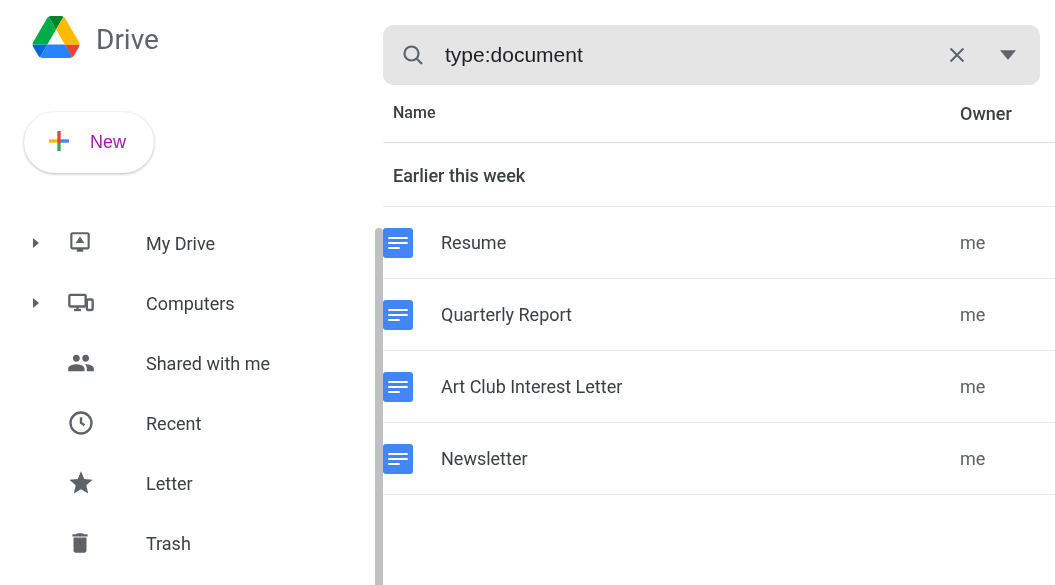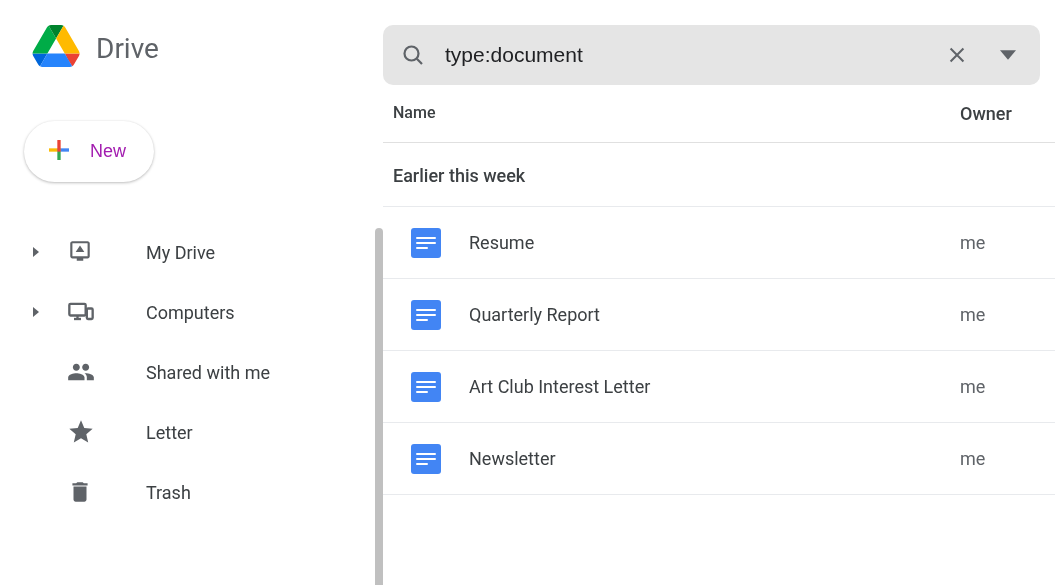--- a/index.html
+++ b/index.html
@@ -7,21 +7,21 @@
       font-family: 'Google Sans', Roboto, Arial, sans-serif;
       background: #fff;
       color: #3c4043;
       width: 1055px;
       height: 585px;
       overflow: hidden;
     }
     .container { display: flex; width: 100%; height: 100%; }
     .sidebar {
       width: 375px;
-      padding: 25px 0 0 20px;
+      padding: 16px 0 0 20px;
       flex-shrink: 0;
     }
     .logo-area {
       display: flex;
       align-items: center;
       gap: 16px;
       padding-left: 12px;
       margin-bottom: 50px;
     }
     .logo-text {
@@ -151,21 +151,20 @@
       font-size: 18px;
       color: #3c4043;
       font-weight: 500;
       border-bottom: 1px solid #e8eaed;
     }
     .file-row {
       display: flex;
       align-items: center;
       height: 72px;
       border-bottom: 1px solid #e8eaed;
-      padding-left: 28px;
       cursor: pointer;
     }
     .file-icon {
       width: 30px;
       height: 30px;
       background: #4285f4;
       border-radius: 3px;
       display: flex;
       flex-direction: column;
       justify-content: center;
@@ -255,20 +254,30 @@
         <span class="nav-icon">
           <svg width="28" height="28" viewBox="0 0 24 24" fill="#5f6368">
               <path d="M16 11c1.66 0 3-1.34 3-3s-1.34-3-3-3-3 1.34-3 3 1.34 3 3 3zm-8 0c1.66 0 3-1.34 3-3S9.66 5 8 5 5 6.34 5 8s1.34 3 3 3zm0 2c-2.33 0-7 1.17-7 3.5V19h14v-2.5C15 14.17 10.33 13 8 13zm8 0c-.29 0-.62.02-.97.05 1.16.84 1.97 1.97 1.97 3.45V19h6v-2.5c0-2.33-4.67-3.5-7-3.5z"></path>
             </svg>
         </span>
         <span class="nav-label">Shared with me</span>
       </li>
       <li class="nav-item">
         <span class="nav-caret"></span>
         <span class="nav-icon">
+          <svg width="28" height="28" viewBox="0 0 24 24" fill="none" stroke="#5f6368" stroke-width="2">
+              <circle cx="12" cy="12" r="9"></circle>
+              <path d="M12 7v5l3 2"></path>
+            </svg>
+        </span>
+        <span class="nav-label">Recent</span>
+      </li>
+      <li class="nav-item">
+        <span class="nav-caret"></span>
+        <span class="nav-icon">
           <svg width="28" height="28" viewBox="0 0 24 24" fill="#5f6368">
               <path d="M12 17.27L18.18 21l-1.64-7.03L22 9.24l-7.19-.61L12 2 9.19 8.63 2 9.24l5.46 4.73L5.82 21z"></path>
             </svg>
         </span>
         <span class="nav-label">Letter</span>
       </li>
       <li class="nav-item">
         <span class="nav-caret"></span>
         <span class="nav-icon">
           <svg width="26" height="26" viewBox="0 0 24 24" fill="#5f6368">

